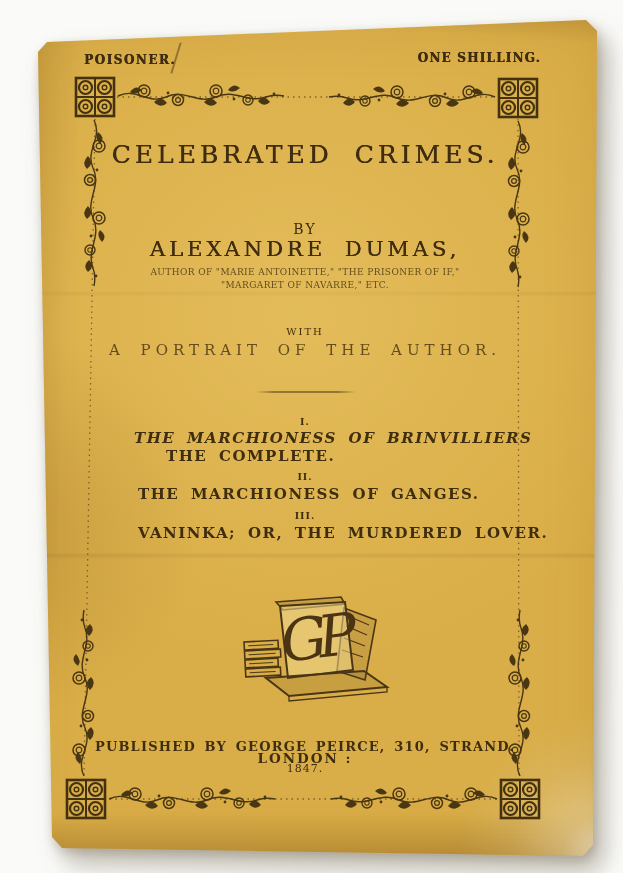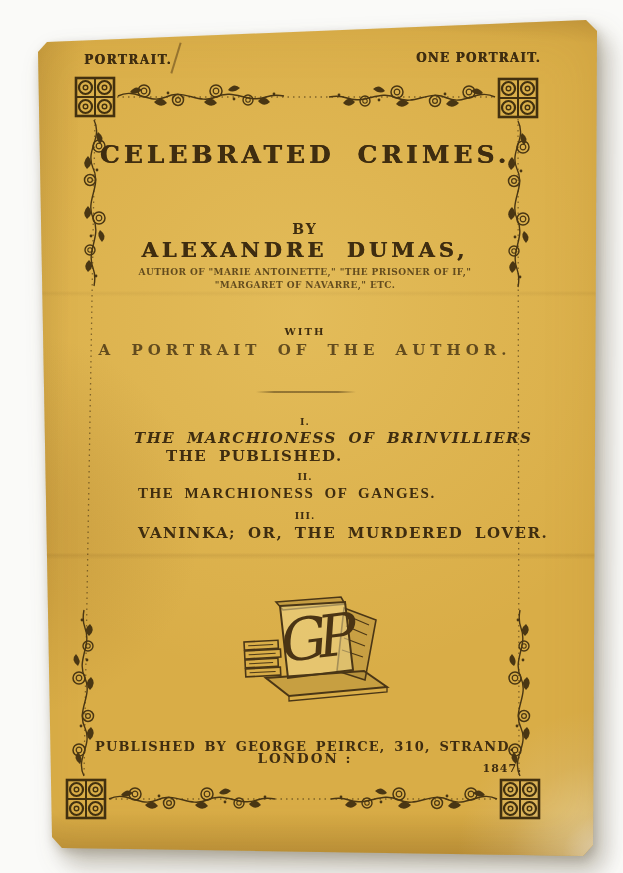--- a/index.html
+++ b/index.html
@@ -29,40 +29,40 @@
       linear-gradient(0deg, rgba(118,80,22,0.42) 0%, rgba(118,80,22,0) 7%),
       linear-gradient(to bottom, rgba(0,0,0,0) 63.3%, rgba(125,88,28,0.15) 63.6%, rgba(0,0,0,0) 64.1%),
       linear-gradient(to bottom, rgba(0,0,0,0) 33.3%, rgba(125,88,28,0.10) 33.6%, rgba(0,0,0,0) 34.0%),
       #d9ad47;
     box-shadow:inset 0 0 70px rgba(148,100,30,0.35), inset 0 0 8px rgba(118,80,20,0.45);
   }
   .deco, .logo-svg{position:absolute;pointer-events:none;}
   .deco{left:0;top:0;width:623px;height:873px;}
   .t{position:absolute;color:var(--ink);white-space:nowrap;}
   .fat{text-shadow:0.4px 0 0 currentColor;}
-  .center-col{left:88px;width:434px;text-align:center;font-weight:bold;}
+  .center-col{left:88px;width:434px;text-align:center;}
   .complete{left:84px;top:53px;font-size:12px;font-weight:700;letter-spacing:1.5px;}
   .shilling{right:82px;top:51px;font-size:12px;font-weight:700;letter-spacing:1.2px;}
   .title{top:140px;font-size:25px;letter-spacing:4px;word-spacing:10px;}
   .by{top:221px;font-size:14px;letter-spacing:2px;}
   .author{top:237px;font-size:21px;letter-spacing:4px;word-spacing:8px;}
   .credit1{top:267px;font-size:9px;letter-spacing:0.4px;color:var(--ink-soft);}
   .credit2{top:280px;font-size:9px;letter-spacing:0.4px;color:var(--ink-soft);}
   .with{top:326px;font-size:10px;letter-spacing:2px;text-align:center;}
   .portrait{top:341px;font-size:15px;letter-spacing:5px;word-spacing:6px;color:var(--ink-soft);}
   .rule{position:absolute;left:256px;top:391px;width:100px;height:2px;
         background:linear-gradient(90deg,rgba(70,50,18,0) 0%,rgba(70,50,18,0.5) 18%,rgba(70,50,18,0.5) 82%,rgba(70,50,18,0) 100%);}
   .numeral{font-size:9.5px;font-weight:700;letter-spacing:1px;}
   .n1{top:416px;} .n2{top:471px;} .n3{top:510px;}
   .item{font-weight:700;font-size:15px;letter-spacing:1.5px;word-spacing:5px;}
   .i1a{left:134px;top:429px;font-style:italic;} .i1b{left:166px;top:447px;}
-  .i2{left:138px;top:485px;font-family:Liberation Serif, serif;} .i3{left:138px;top:524px;}
+  .i2{left:138px;top:485px;} .i3{left:138px;top:524px;}
   .london{top:718px;font-size:13.5px;font-weight:700;letter-spacing:2px;margin-top:32px;}
   .published{top:739px;font-size:13px;font-weight:700;letter-spacing:1.2px;word-spacing:3px;}
-  .year{top:762px;font-size:11px;letter-spacing:1px;text-align:right;}
+  .year{top:762px;font-size:11px;letter-spacing:1px;}
   .pen-mark{position:absolute;left:175px;top:42px;width:1.5px;height:32px;
             background:rgba(95,68,26,0.55);transform:rotate(17deg);}
   .logo-svg{left:236px;top:592px;width:160px;height:112px;}
 </style>
 </head>
 <body>
 
 <div class="book-shadow">
   <div class="book"></div>
 </div>
@@ -130,37 +130,37 @@
   <use href="#vineh" transform="translate(107,799)"></use>
   <use href="#vineh" transform="translate(84,778) rotate(-90)"></use>
 
   <use href="#cblock" transform="translate(520,799)"></use>
   <use href="#vineh" transform="translate(499,799) scale(-1,1)"></use>
   <use href="#vineh" transform="translate(520,778) rotate(-90)"></use>
 </svg>
 
 <div class="pen-mark"></div>
 
-<div class="t complete fat">PORTRAIT.</div>
-<div class="t shilling fat">ONE PORTRAIT.</div>
+<div class="t complete fat">POISONER.</div>
+<div class="t shilling fat">ONE SHILLING.</div>
 
 <div class="t center-col title fat">CELEBRATED CRIMES.</div>
 <div class="t center-col by">BY</div>
 <div class="t center-col author fat">ALEXANDRE DUMAS,</div>
 <div class="t center-col credit1">AUTHOR OF "MARIE ANTOINETTE," "THE PRISONER OF IF,"</div>
 <div class="t center-col credit2">"MARGARET OF NAVARRE," ETC.</div>
 
 <div class="t center-col with">WITH</div>
 <div class="t center-col portrait">A PORTRAIT OF THE AUTHOR.</div>
 
 <div class="rule"></div>
 
 <div class="t center-col numeral n1">I.</div>
 <div class="t item i1a">THE MARCHIONESS OF BRINVILLIERS</div>
-<div class="t item i1b">THE PUBLISHED.</div>
+<div class="t item i1b">THE COMPLETE.</div>
 
 <div class="t center-col numeral n2">II.</div>
 <div class="t item i2">THE MARCHIONESS OF GANGES.</div>
 
 <div class="t center-col numeral n3">III.</div>
 <div class="t item i3">VANINKA; OR, THE MURDERED LOVER.</div>
 
 <svg class="logo-svg" viewBox="0 0 160 112" aria-hidden="true">
   <g stroke="#4a3616" fill="none" stroke-width="1.6">
 

